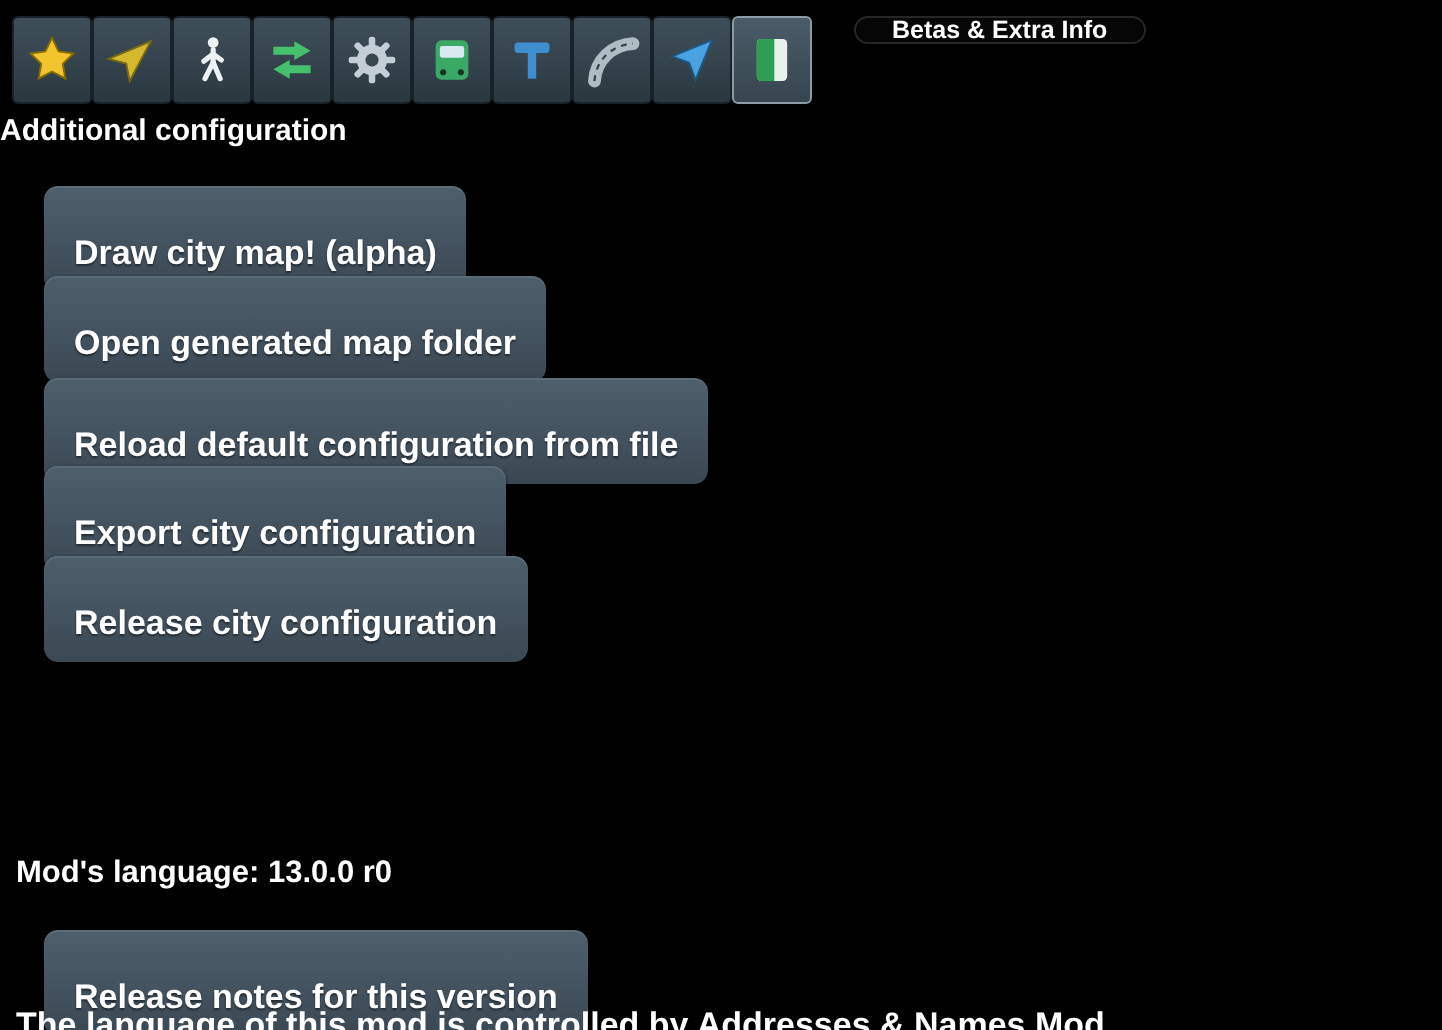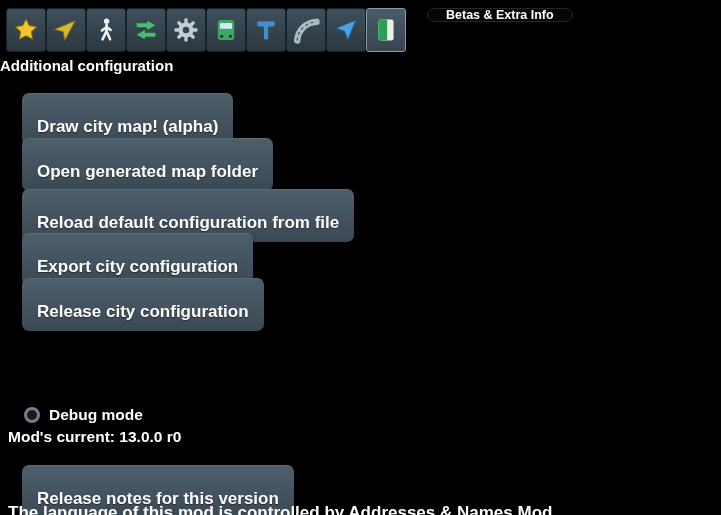--- a/index.html
+++ b/index.html
@@ -179,24 +179,20 @@
   <div class="tooltip">Betas &amp; Extra Info</div>
 
   <div class="heading">Additional configuration</div>
 
   <button class="btn" style="top:93px">Draw city map! (alpha)</button>
   <button class="btn" style="top:138px">Open generated map folder</button>
   <button class="btn" style="top:189px">Reload default configuration from file</button>
   <button class="btn" style="top:233px">Export city configuration</button>
   <button class="btn" style="top:278px">Release city configuration</button>
 
-  <div class="checkrow">
-    <span class="radio"></span>
-    <span class="checklabel">Debug mode</span>
-  </div>
 
-  <div class="version">Mod's current: 13.0.0 r0</div>
+  <div class="version">Mod's language: 13.0.0 r0</div>
 
   <button class="btn" style="top:465px">Release notes for this version</button>
 
   <div class="footer">The language of this mod is controlled by Addresses &amp; Names Mod</div>
 
 </div>
 
 </body></html>

